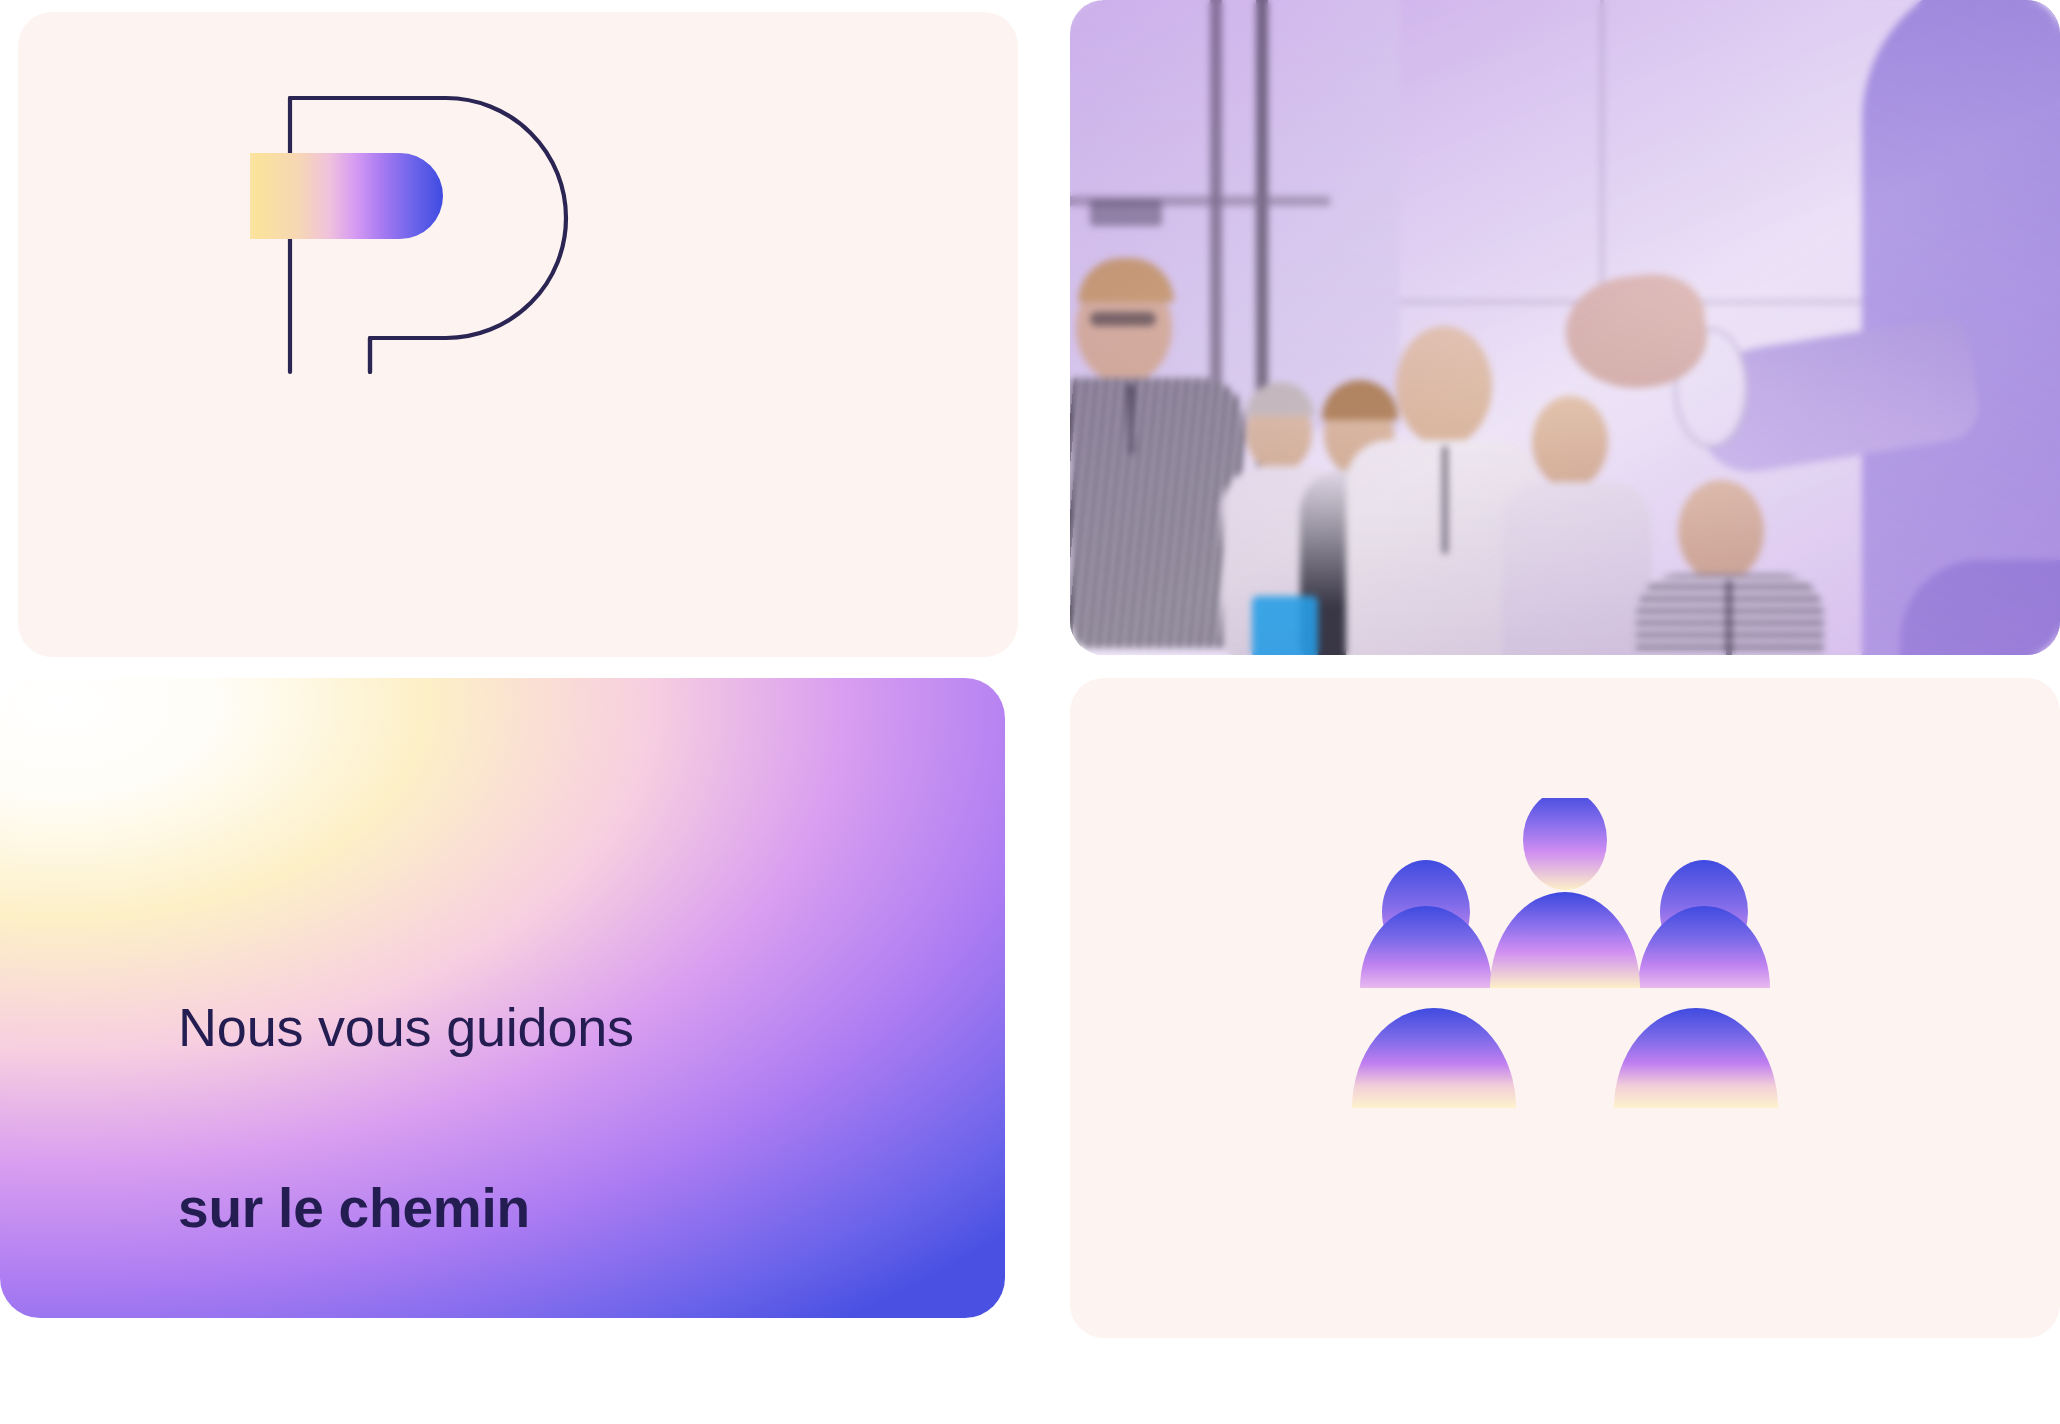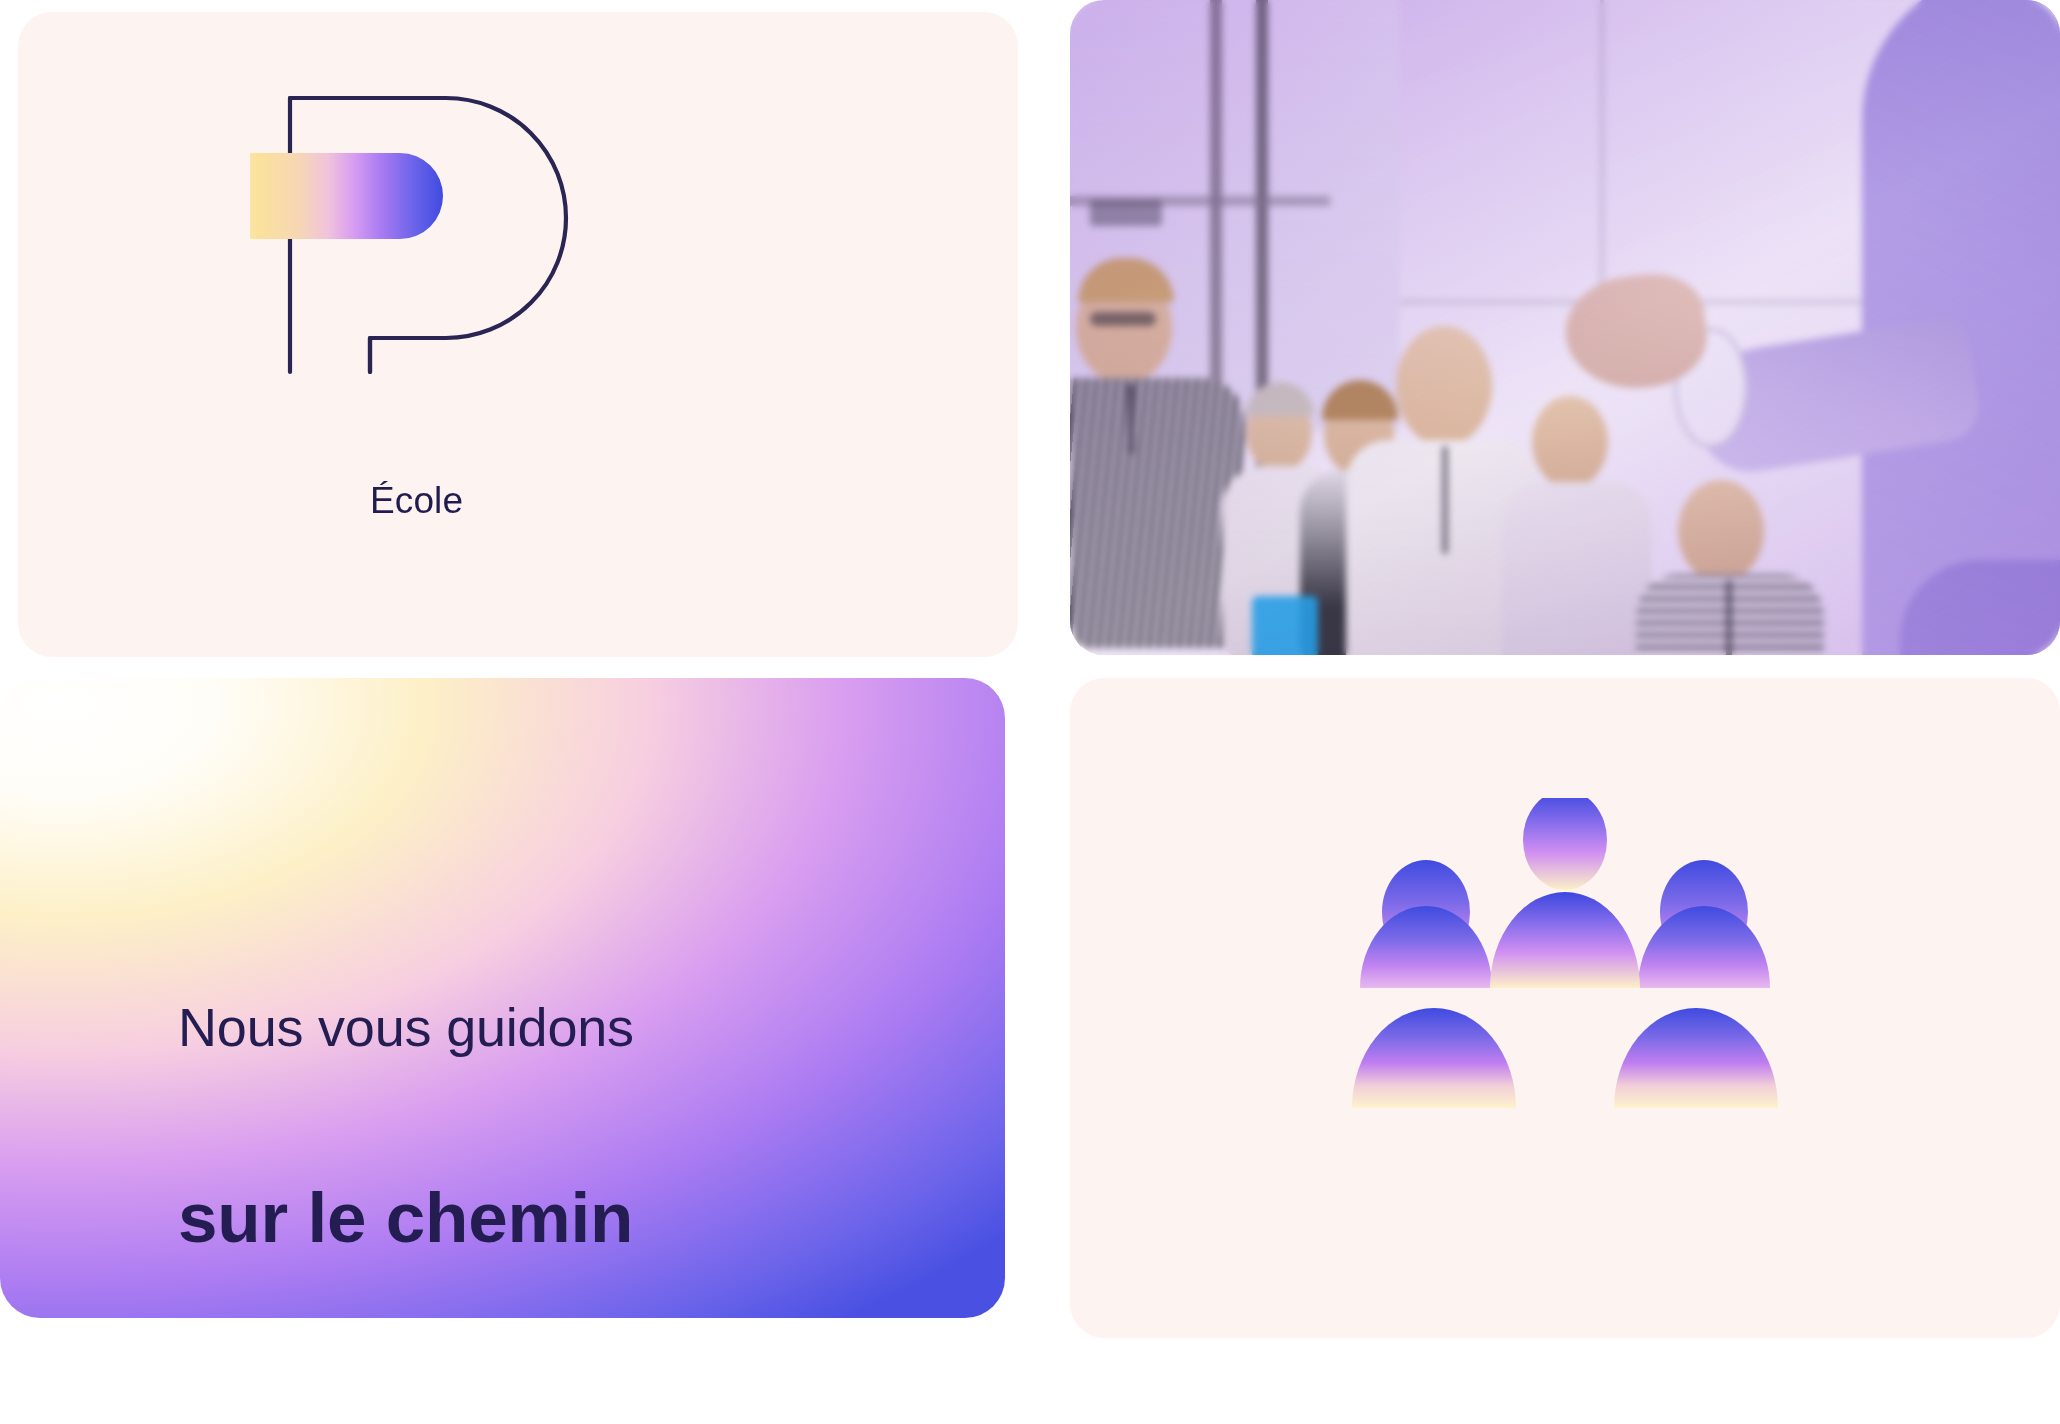--- a/index.html
+++ b/index.html
@@ -146,21 +146,21 @@
     top: 198px;
     color: #231d52;
     font-size: 54px;
     line-height: 1.12;
     letter-spacing: -0.2px;
     white-space: pre;
   }
   .slogan-line { display: block; }
   .slogan-line.l1 { font-weight: 400; font-size: 54px; }
   .slogan-line.l2,
-  .slogan-line.l3 { font-weight: 700; font-size: 71px; }
+  .slogan-line.l3 { font-weight: 700; font-size: 55px; }
 
   
   .cell-people { display: flex; align-items: flex-start; justify-content: flex-start; }
   .people-card {
     width: 1000px;
     height: 660px;
     margin: 18px 0 0 40px;
     border-radius: 34px;
     background: #fdf3f0;
   }
@@ -198,21 +198,20 @@
           </defs>
 
           <path d="M40 8 H196 A120 120 0 0 1 196 248 H120 V282" fill="none" stroke="#2b2554" stroke-width="4.2" stroke-linecap="round" stroke-linejoin="round"></path>
           <path d="M40 8 V282" fill="none" stroke="#2b2554" stroke-width="4.2" stroke-linecap="round"></path>
           <path d="M120 248 V282" fill="none" stroke="#2b2554" stroke-width="4.2" stroke-linecap="round"></path>
 
           <path d="M-45 63 H150 A43 43 0 0 1 150 149 H-45 Z" fill="url(#barGrad)"></path>
         </svg>
 
         <div class="logo-wordmark u-none">
-          <span>École</span>
           
         </div>
 
       </div>
     </div>
   </div>
 
   <div class="cell-photo">
     <div class="card photo-card">
       <div class="photo-scene">

